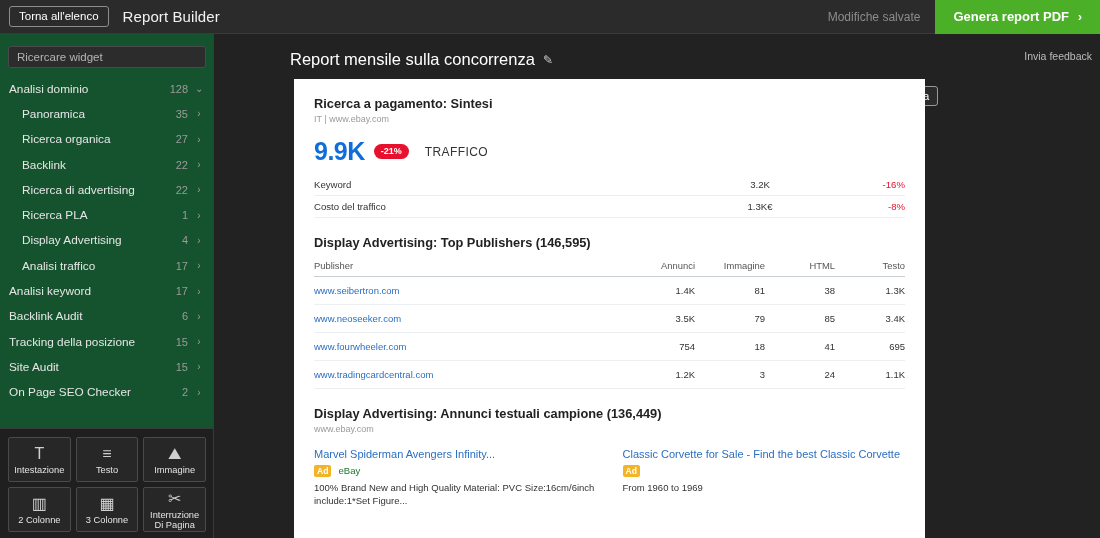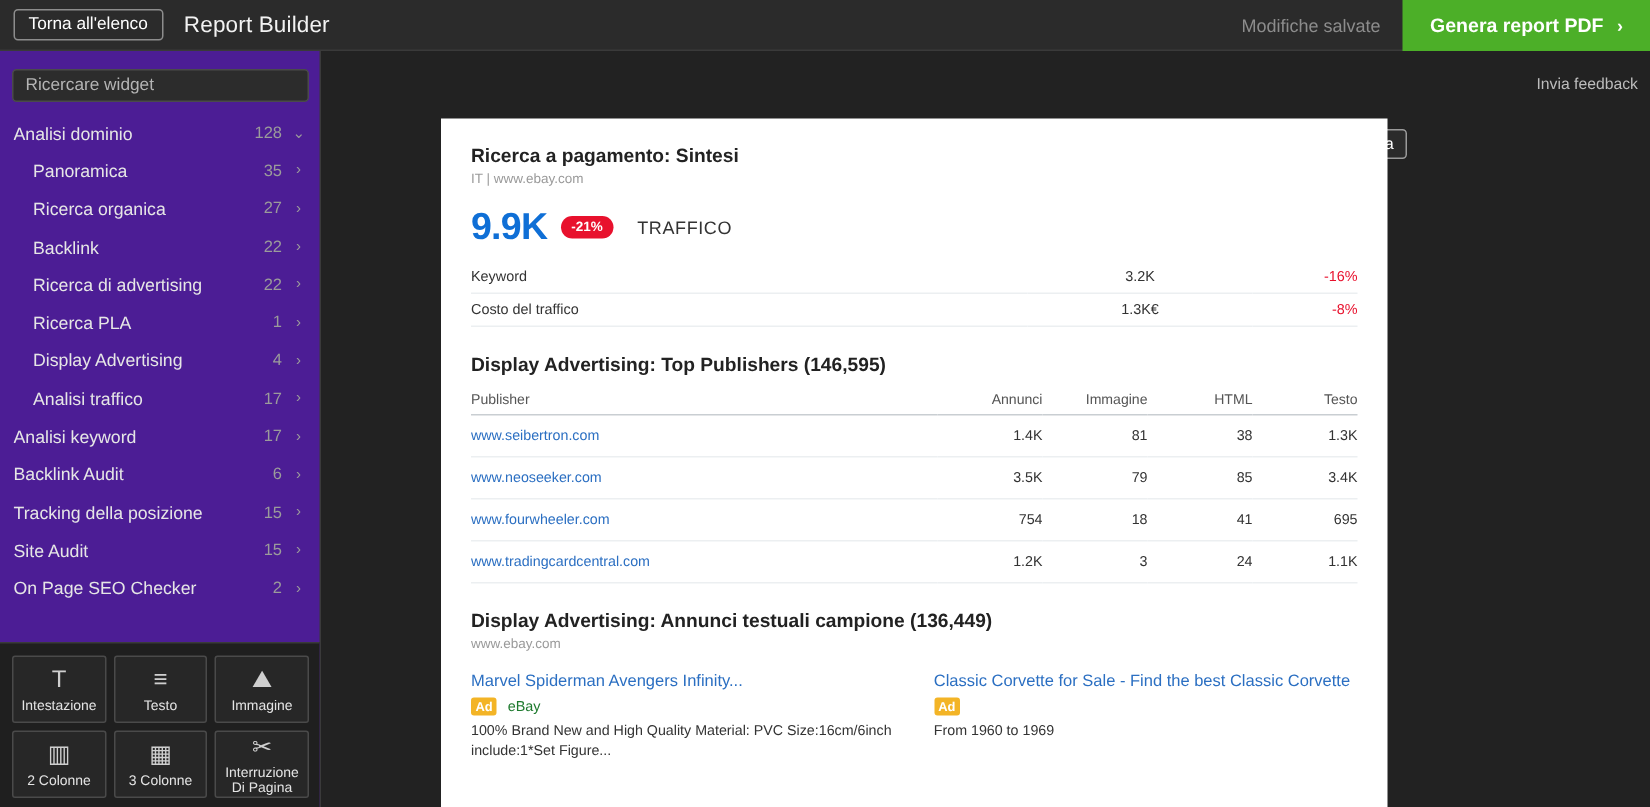--- a/index.html
+++ b/index.html
@@ -47,21 +47,21 @@
     color: #ffffff; font-size: 13px; font-weight: bold;
     display: flex; align-items: center; gap: 9px;
     border: none; cursor: pointer;
     white-space: nowrap;
   }
   .pdf-btn .chev { font-size: 12px; font-weight: bold; }
 
   
   .sidebar {
     position: absolute; left: 0; top: 34px; width: 214px; height: 504px;
-    background: #4c1d95;
+    background: #14532d;
     border-right: 1px solid #3a3a3a;
     overflow: hidden;
   }
   .widget-search {
     display: block;
     margin: 12px 8px 8px 8px;
     width: 198px; height: 22px;
     background: #2c2c2c;
     border: 1px solid #4a4a4a;
     border-radius: 3px;
@@ -195,21 +195,21 @@
 
   
   .ads-grid {
     display: grid; grid-template-columns: 1fr 1fr;
     column-gap: 26px; row-gap: 14px;
     margin-top: 14px;
   }
   .ad-title {
     color: #2b6fc2; font-size: 11px; line-height: 13px; cursor: pointer;
   }
-  .ad-meta { display: flex; align-items: flex-end; gap: 7px; margin-top: 4px; flex-wrap: wrap; }
+  .ad-meta { display: flex; align-items: flex-start; gap: 7px; margin-top: 4px; flex-wrap: wrap; }
   .ad-badge {
     background: #f3b426; color: #ffffff;
     font-size: 8.6px; font-weight: bold;
     padding: 1px 3px; border-radius: 2px; line-height: 10px;
   }
   .ad-src { color: #1e7a2e; font-size: 9.6px; }
   .ad-desc { color: #333333; font-size: 9.5px; line-height: 12.5px; margin-top: 5px; }
 </style>
 </head>
 <body>
@@ -322,20 +322,24 @@
           <span class="pal-icon">✂</span>
           <span class="pal-label">Interruzione Di Pagina</span>
         </div>
       </div>
   </div>
 
   <div class="main">
 
     <div class="feedback">Invia feedback</div>
 
+    <div class="report-head">
+      <div class="report-title">Report mensile sulla concorrenza</div>
+      <span class="pencil-icon">✎</span>
+    </div>
 
     <div class="quick-edit">
       <span class="qe-glyph">
         <span class="qe-arr">←</span>
         <span class="qe-bar"></span>
       </span>
       <span>Modifica rapida</span>
     </div>
 
     <div class="canvas">

